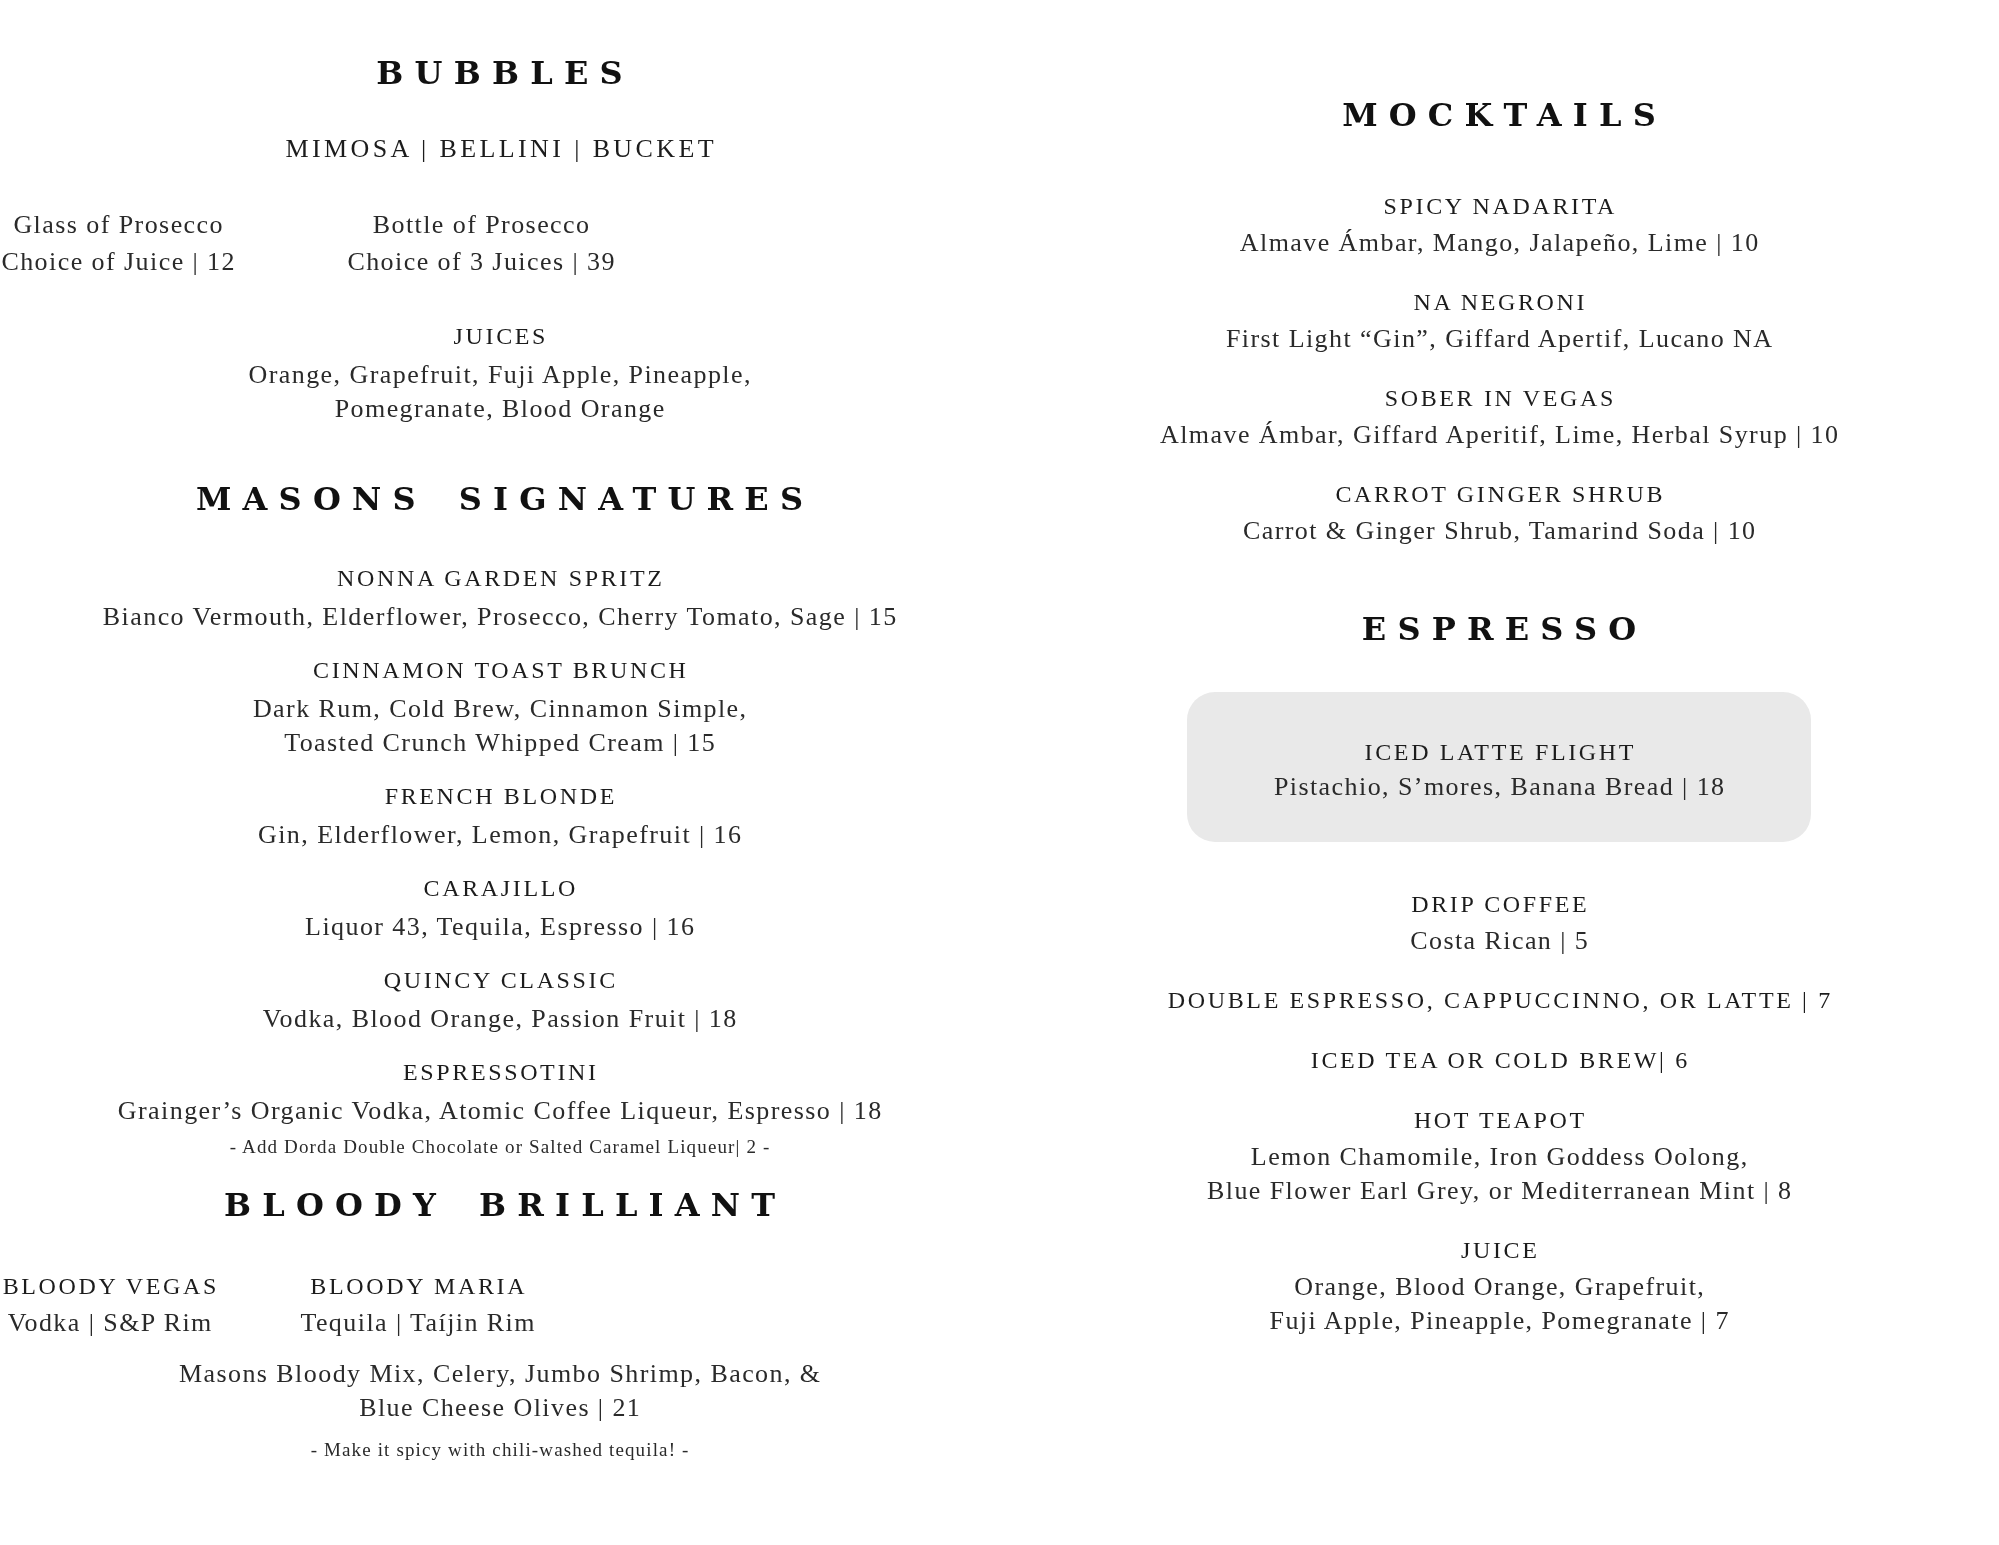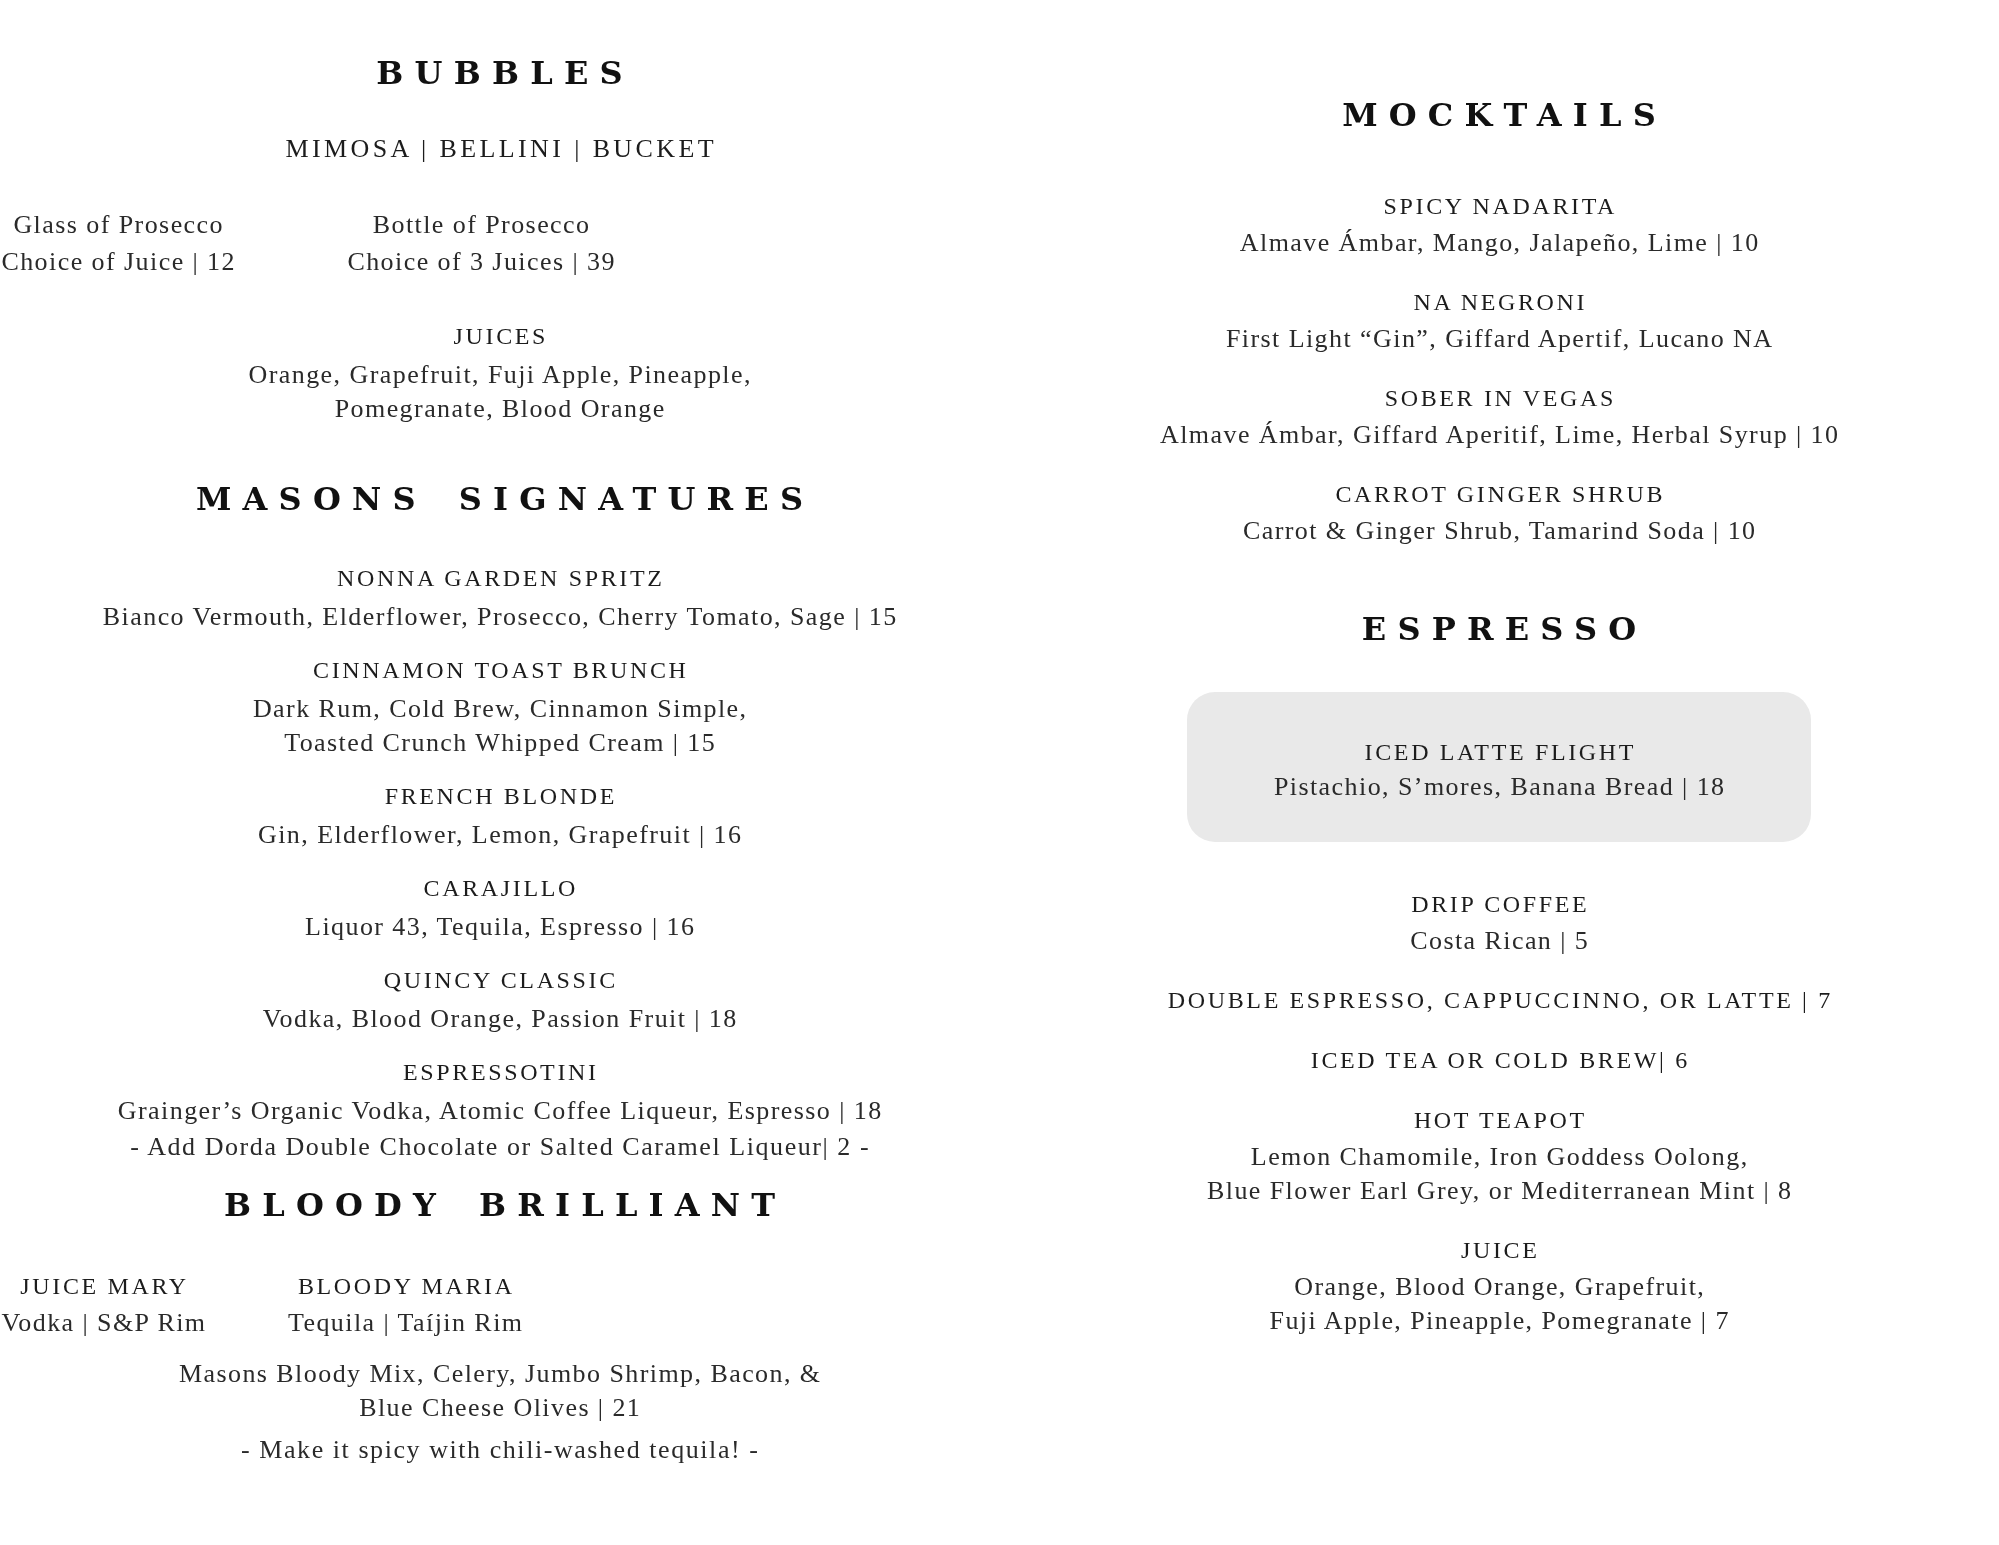--- a/index.html
+++ b/index.html
@@ -52,21 +52,21 @@
     color: #1c1c1c;
   }
   .item-desc {
     font-size: 26px;
     line-height: 34px;
     letter-spacing: 0.055em;
     text-indent: 0.055em;
     color: #2a2a2a;
   }
   .item-note {
-    font-size: 26px;
+    font-size: 19px;
     line-height: 26px;
     letter-spacing: 0.06em;
     text-indent: 0.06em;
     margin-top: 6px;
     color: #2a2a2a;
   }
   .pair-row {
     display: flex;
     justify-content: flex-start;
     gap: 110px;
@@ -156,21 +156,21 @@
           <div class="item-note">- Add Dorda Double Chocolate or Salted Caramel Liqueur| 2 -</div>
         </div>
       </div>
     </div>
 
     <div>
       <h1 class="section-title bloody-title">BLOODY BRILLIANT</h1>
 
       <div class="pair-row bloody-row">
         <div class="pair-cell">
-          <div class="item-name">JUICE MARY</div>
+          <div class="item-name">BLOODY VEGAS</div>
           <div class="item-desc">Vodka | S&amp;P Rim</div>
         </div>
         <div class="pair-cell">
           <div class="item-name">BLOODY MARIA</div>
           <div class="item-desc">Tequila | Taíjin Rim</div>
         </div>
       </div>
 
       <div class="bloody-lines">
         <div class="item-desc">Masons Bloody Mix, Celery, Jumbo Shrimp, Bacon, &amp;</div>

